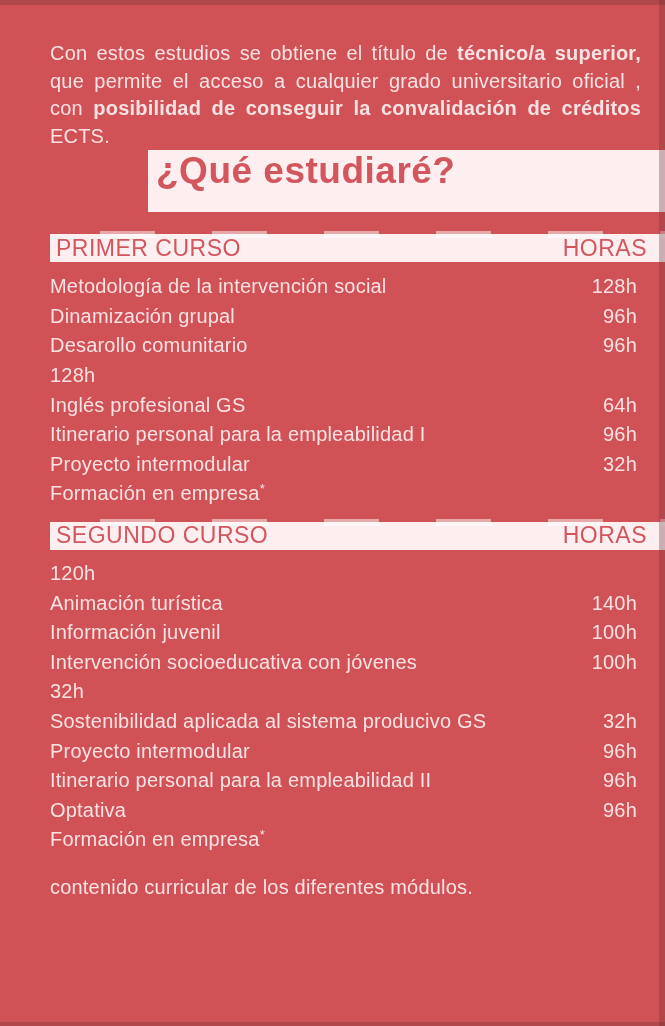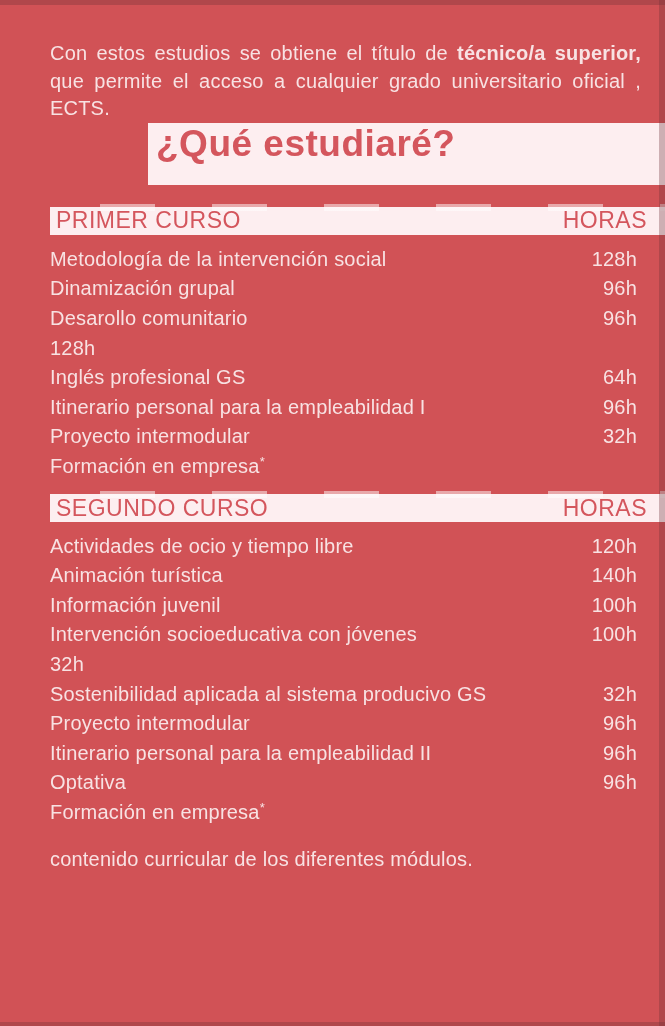--- a/index.html
+++ b/index.html
@@ -113,20 +113,21 @@
 <div class="page">
   <div class="edge edge-top"></div>
   <div class="edge edge-right"></div>
   <div class="edge edge-bottom"></div>
 
   <div class="content">
 
     <div class="intro">
         <div class="tline"><span>Con estos estudios se obtiene el título de </span><span class="b">técnico/a superior,</span></div>
         <div class="tline"><span>que permite el acceso a cualquier grado universitario oficial ,</span></div>
+        <div class="tline"><span>con </span><span class="b">posibilidad de conseguir la convalidación de créditos</span></div>
         <div class="tline last"><span>ECTS.</span></div>
       </div>
 
     <div class="title-box">
       <h1>¿Qué estudiaré?</h1>
     </div>
 
     <div class="bar">
       <span>PRIMER CURSO</span>
       <span>HORAS</span>
@@ -164,21 +165,20 @@
           <span class="hours"></span>
         </div>
       </div>
 
     <div class="bar second">
       <span>SEGUNDO CURSO</span>
       <span>HORAS</span>
     </div>
     <div class="rows second">
         <div class="row">
-          <span>Actividades de ocio y tiempo libre</span>
           <span class="hours">120h</span>
         </div>
         <div class="row">
           <span>Animación turística</span>
           <span class="hours">140h</span>
         </div>
         <div class="row">
           <span>Información juvenil</span>
           <span class="hours">100h</span>
         </div>

